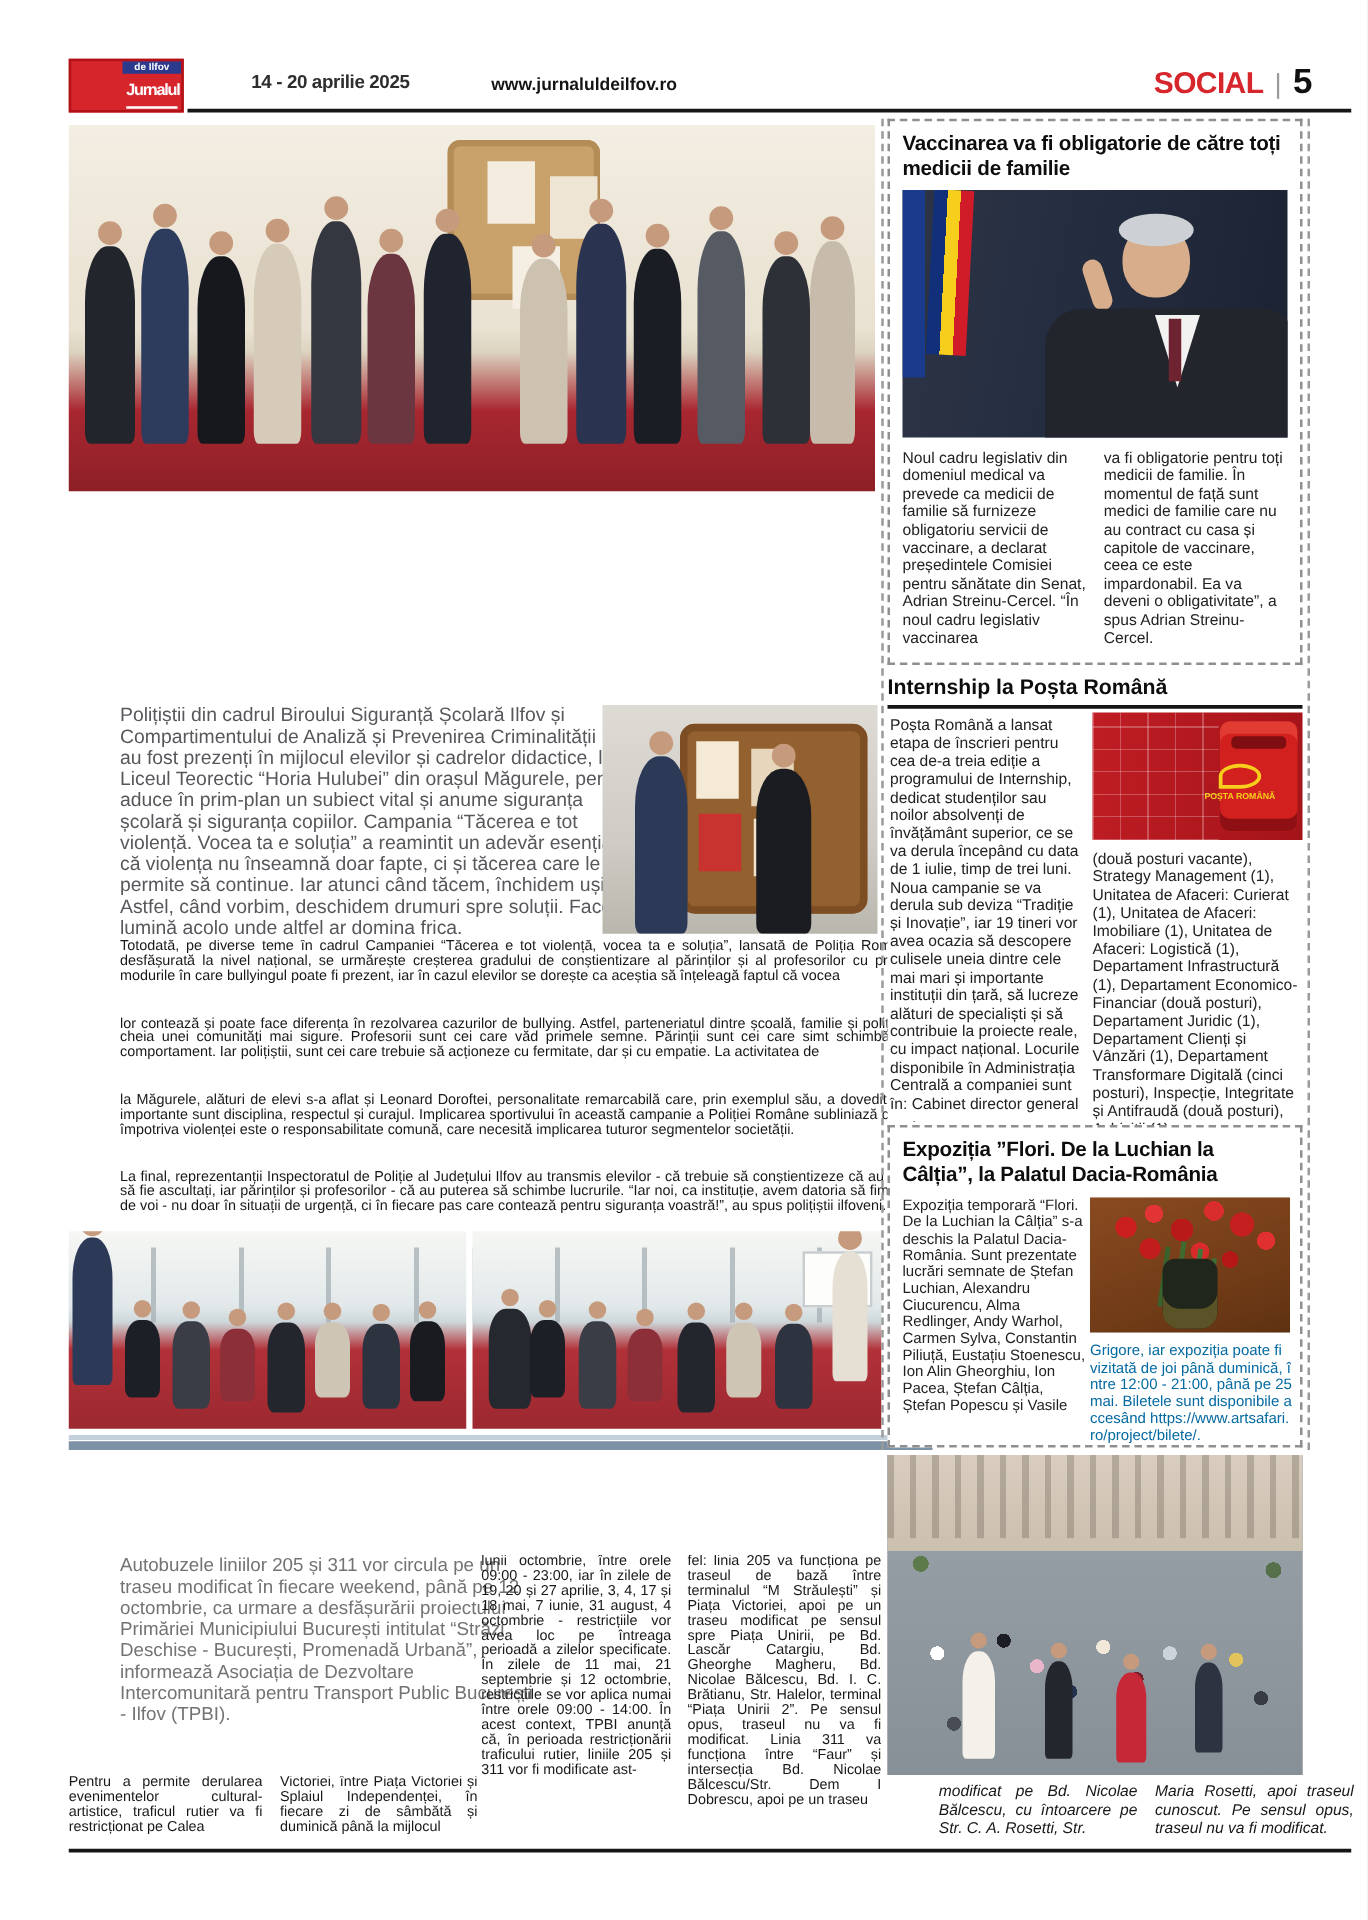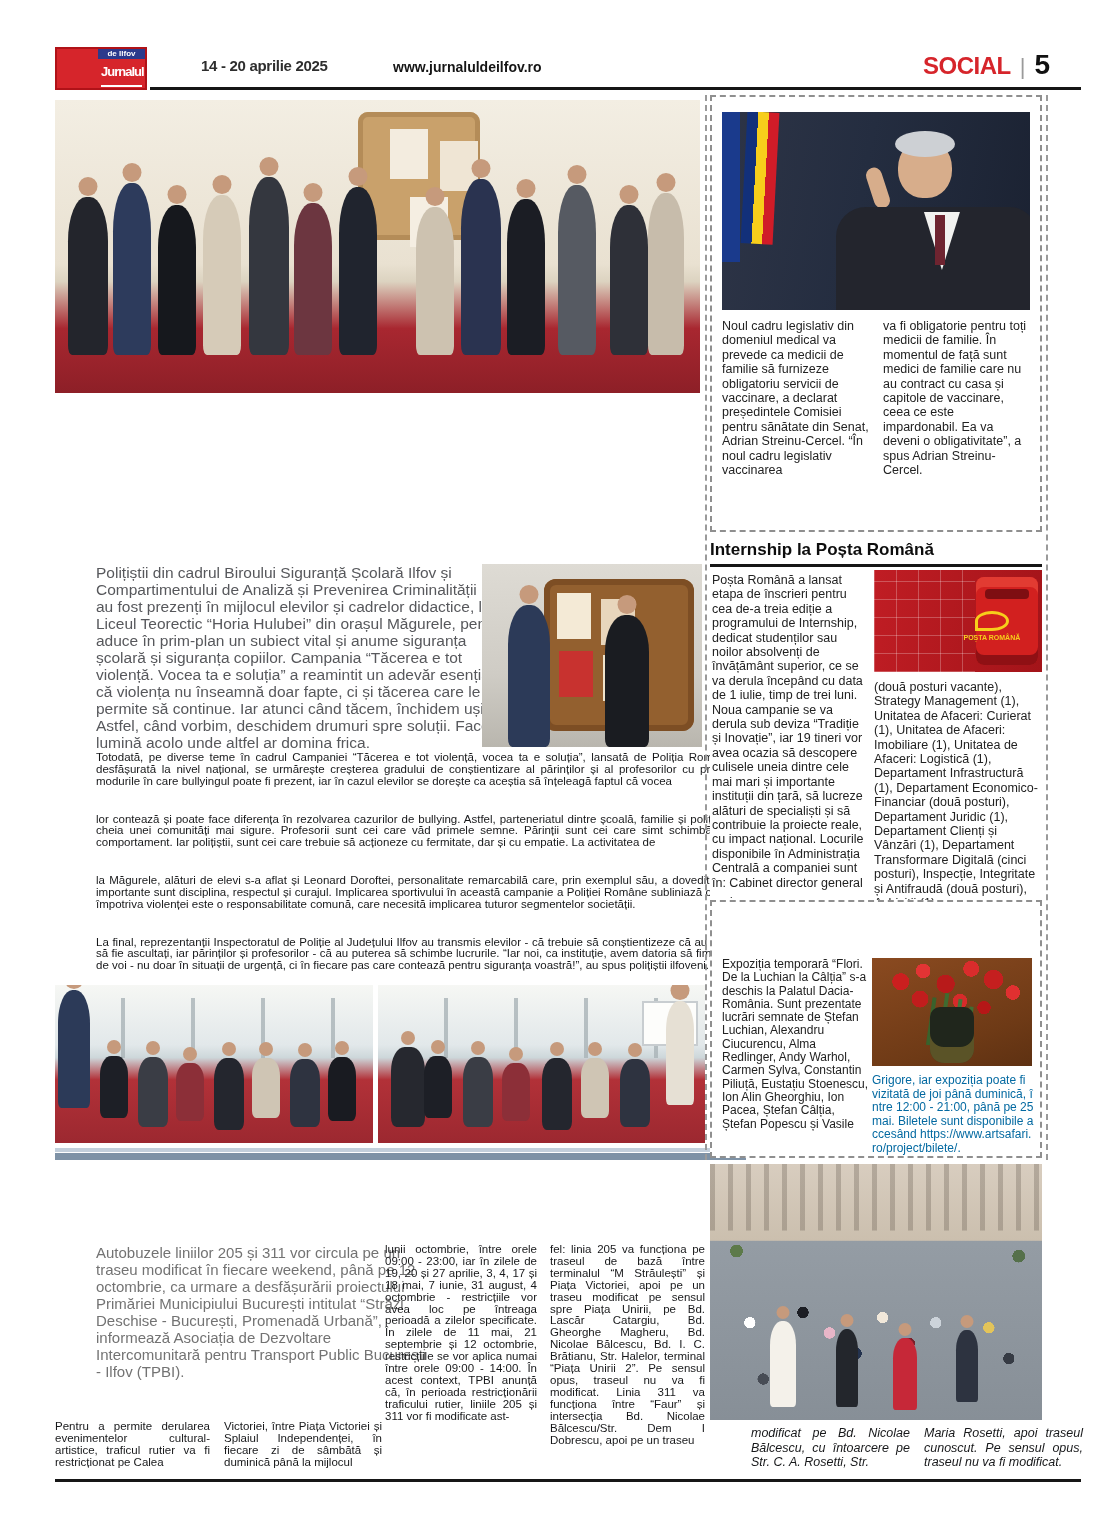--- a/index.html
+++ b/index.html
@@ -263,20 +263,21 @@
   <div class="bcol a">Pentru a permite derularea evenimentelor cultural-artistice, traficul rutier va fi restricționat pe Calea</div>
   <div class="bcol b">Victoriei, între Piața Victoriei și Splaiul Independenței, în fiecare zi de sâmbătă și duminică până la mijlocul</div>
   <div class="bcol c">lunii octombrie, între orele 09:00 - 23:00, iar în zilele de 19, 20 și 27 aprilie, 3, 4, 17 și 18 mai, 7 iunie, 31 august, 4 octombrie - restricțiile vor avea loc pe întreaga perioadă a zilelor specificate. În zilele de 11 mai, 21 septembrie și 12 octombrie, restricțiile se vor aplica numai între orele 09:00 - 14:00. În acest context, TPBI anunță că, în perioada restricționării traficului rutier, liniile 205 și 311 vor fi modificate ast-</div>
   <div class="bcol d">fel: linia 205 va funcționa pe traseul de bază între terminalul “M Străulești” și Piața Victoriei, apoi pe un traseu modificat pe sensul spre Piața Unirii, pe Bd. Lascăr Catargiu, Bd. Gheorghe Magheru, Bd. Nicolae Bălcescu, Bd. I. C. Brătianu, Str. Halelor, terminal “Piața Unirii 2”. Pe sensul opus, traseul nu va fi modificat. Linia 311 va funcționa între “Faur” și intersecția Bd. Nicolae Bălcescu/Str. Dem I Dobrescu, apoi pe un traseu</div>
   <div class="abs bottom-rule"></div>
 
   <div class="edge l"></div>
   <div class="edge r"></div>
 
   <div class="sbox bordered vacc-box">
+    <div class="stitle">Vaccinarea va fi obligatorie de către toți medicii de familie</div>
     <div class="photo vac">
       <div class="flag2"></div>
       <div class="flag"></div>
       <div class="head"></div>
       <div class="hand"></div>
       <div class="body"></div>
     </div>
     <div class="scols">
       <div class="scol">Noul cadru legislativ din domeniul medical va prevede ca medicii de familie să furnizeze obligatoriu servicii de vaccinare, a declarat președintele Comisiei pentru sănătate din Senat, Adrian Streinu-Cercel. “În noul cadru legislativ vaccinarea</div>
       <div class="scol">va fi obligatorie pentru toți medicii de familie. În momentul de față sunt medici de familie care nu au contract cu casa și capitole de vaccinare, ceea ce este impardonabil. Ea va deveni o obligativitate”, a spus Adrian Streinu-Cercel.</div>
@@ -288,20 +289,21 @@
     <div class="int-left">Poșta Română a lansat etapa de înscrieri pentru cea de-a treia ediție a programului de Internship, dedicat studenților sau noilor absolvenți de învățământ superior, ce se va derula începând cu data de 1 iulie, timp de trei luni. Noua campanie se va derula sub deviza “Tradiție și Inovație”, iar 19 tineri vor avea ocazia să descopere culisele uneia dintre cele mai mari și importante instituții din țară, să lucreze alături de specialiști și să contribuie la proiecte reale, cu impact național. Locurile disponibile în Administrația Centrală a companiei sunt în: Cabinet director general</div>
     <div class="photo post">
       <div class="lockers"></div>
       <div class="mbox"></div>
       <div class="plogo">POȘTA ROMÂNĂ</div>
     </div>
     <div class="int-right">(două posturi vacante), Strategy Management (1), Unitatea de Afaceri: Curierat (1), Unitatea de Afaceri: Imobiliare (1), Unitatea de Afaceri: Logistică (1), Departament Infrastructură (1), Departament Economico-Financiar (două posturi), Departament Juridic (1), Departament Clienți și Vânzări (1), Departament Transformare Digitală (cinci posturi), Inspecție, Integritate și Antifraudă (două posturi), Achiziții (1).</div>
   </div>
 
   <div class="sbox bordered expo-box">
+    <div class="stitle">Expoziția ”Flori. De la Luchian la Câlția”, la Palatul Dacia-România</div>
     <div class="expo-left">Expoziția temporară “Flori. De la Luchian la Câlția” s-a deschis la Palatul Dacia-România. Sunt prezentate lucrări semnate de Ștefan Luchian, Alexandru Ciucurencu, Alma Redlinger, Andy Warhol, Carmen Sylva, Constantin Piliuță, Eustațiu Stoenescu, Ion Alin Gheorghiu, Ion Pacea, Ștefan Câlția, Ștefan Popescu și Vasile</div>
     <div class="photo flow">
       <div class="stems"></div>
       <div class="vase"></div>
     </div>
     <div class="expo-right">Grigore, iar expoziția poate fi vizitată de joi până duminică, între 12:00 - 21:00, până pe 25 mai. Biletele sunt disponibile accesând https://www.artsafari.ro/project/bilete/.</div>
   </div>
 
   <div class="photo dance">
     <span class="fig d1"></span>

